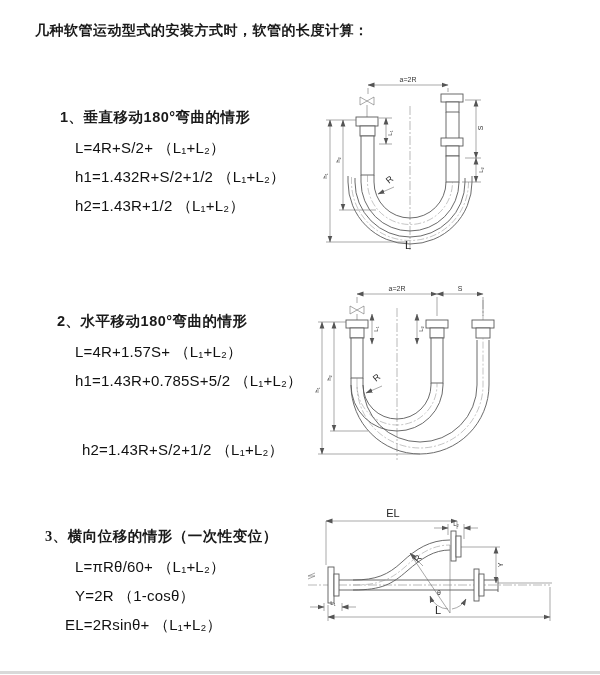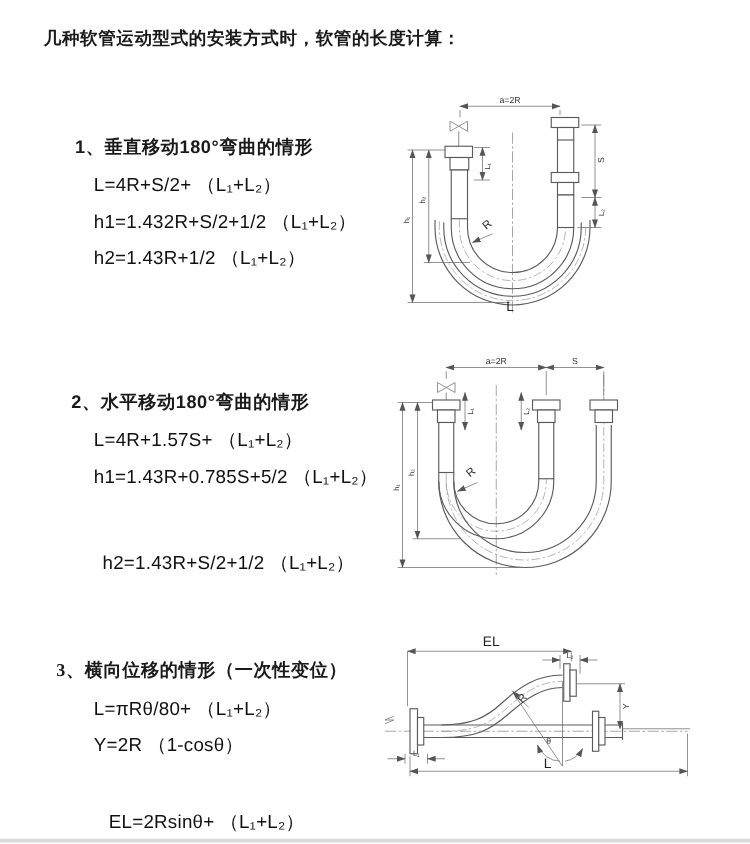--- a/index.html
+++ b/index.html
@@ -18,21 +18,21 @@
   #s1f3{left:75px;top:197px;}
   
   #h2x{left:57px;top:312px;}
   #s2f1{left:75px;top:343px;}
   #s2f2{left:75px;top:372px;}
   #s2f3{left:82px;top:401px;margin-top:40px;}
   
   #h3x{left:45px;top:527px;font-family:Liberation Serif, serif;}
   #s3f1{left:75px;top:558px;}
   #s3f2{left:75px;top:587px;text-align:right;}
-  #s3f3{left:87px;top:616px;margin-top:32px;}
+  #s3f3{left:65px;top:616px;}
   
   #diag1{left:300px;top:70px;}
   #diag2{left:300px;top:280px;}
   #diag3{left:298px;top:495px;}
   svg{display:block;}
   svg text{font-family:"Liberation Sans","DejaVu Sans",sans-serif;fill:#333;}
   .dim{stroke:#6e6e6e;stroke-width:0.6;fill:none;}
   .cl{stroke:#8a8a8a;stroke-width:0.6;fill:none;stroke-dasharray:9 2 2 2;}
   .pipe{stroke:#5a5a5a;stroke-width:0.9;fill:#ffffff;}
   .hose{stroke:#5a5a5a;stroke-width:0.9;fill:none;}
@@ -165,21 +165,21 @@
     <line class="dim" x1="22" y1="42" x2="22" y2="174" marker-start="url(#ar)" marker-end="url(#ar)"></line>
     <text class="lab-s" x="19" y="110" transform="rotate(-90 19,110)" text-anchor="middle">h₁</text>
     <line class="dim" x1="34" y1="42" x2="34" y2="151" marker-start="url(#ar)" marker-end="url(#ar)"></line>
     <text class="lab-s" x="31" y="98" transform="rotate(-90 31,98)" text-anchor="middle">h₂</text>
     <text class="lab-m" x="76" y="102" transform="rotate(-40 76,102)">R</text>
     <path class="dim" d="M82,106 L66,113" marker-end="url(#ar)"></path>
   </g>
 </svg>
 
 <div class="abs sec-heading" id="h3x">3、横向位移的情形（一次性变位）</div>
-<div class="abs formula" id="s3f1">L=πRθ/80+ （L₁+L₂）</div>
+<div class="abs formula" id="s3f1">L=πRθ/60+ （L₁+L₂）</div>
 <div class="abs formula" id="s3f2">Y=2R （1-cosθ）</div>
 <div class="abs formula" id="s3f3">EL=2Rsinθ+ （L₁+L₂）</div>
 
 <svg class="abs" id="diag3" width="295" height="165" viewBox="0 0 295 165">
   <g>
     <path class="cl" d="M10,90 H252"></path>
     <path class="dim" d="M10,84 l7,-3 l-7,0 l7,-3"></path>
   </g>
   <g>
     <rect class="pipe" x="30" y="72" width="6" height="36"></rect>

